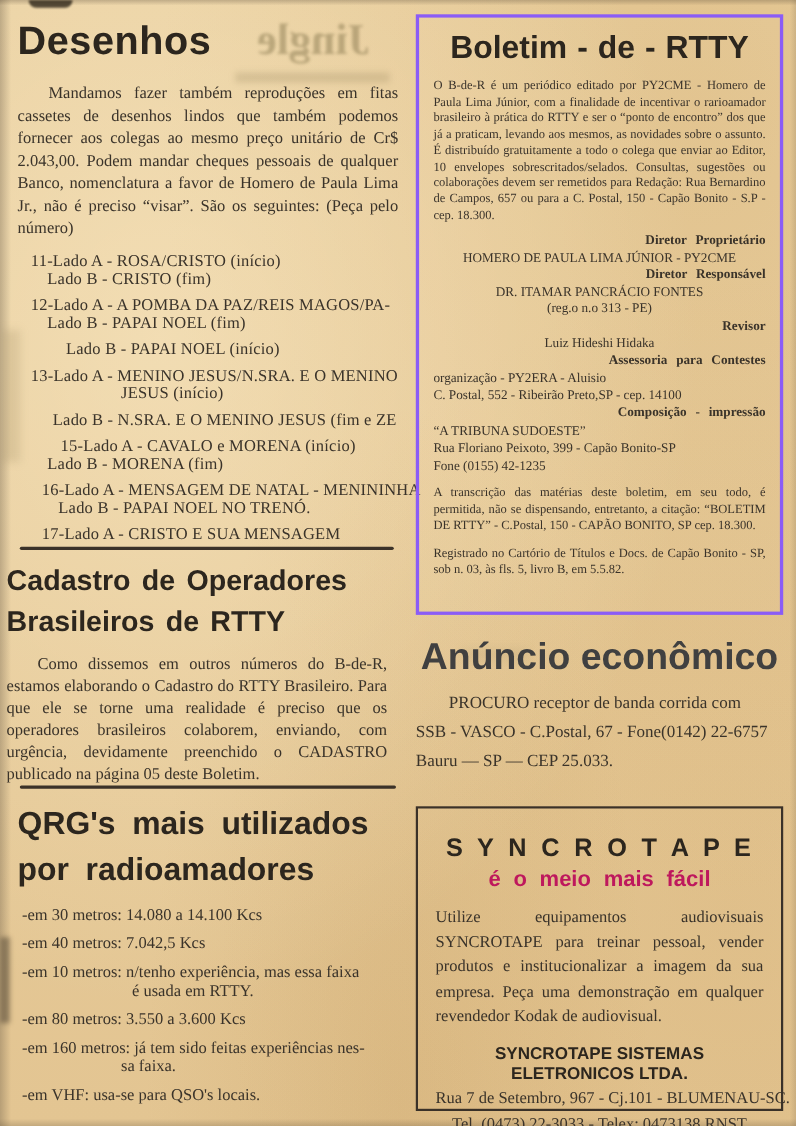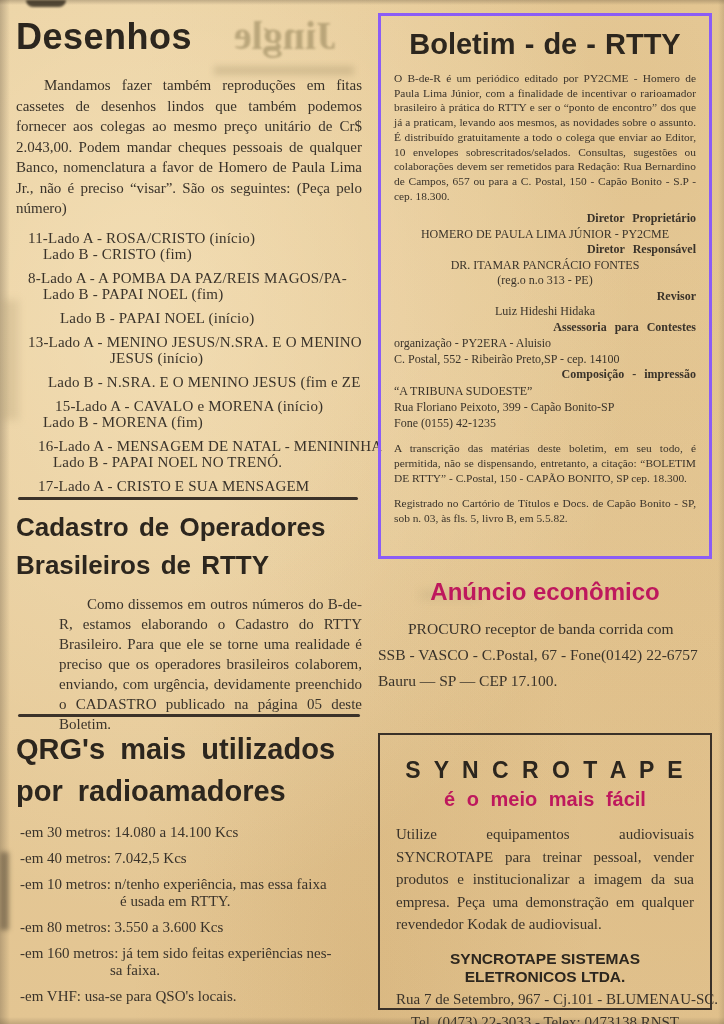--- a/index.html
+++ b/index.html
@@ -43,40 +43,40 @@
   .ind{text-indent:28px;}
   .tape-list{margin-top:11px;}
   .tl{font-size:15px;line-height:16px;margin:0;white-space:nowrap;letter-spacing:.2px;}
   .gap{margin-top:8px;}
   .ml12{margin-left:12px;} .ml22{margin-left:22px;} .ml27{margin-left:27px;font-family:Liberation Serif, serif;}
   .ml32{margin-left:32px;} .ml37{margin-left:37px;} .ml39{margin-left:39px;}
   .ml44{margin-left:44px;} .ml66{margin-left:66px;} .ml94{margin-left:94px;}
   .rule{position:absolute;height:3px;background:#3b3229;border-radius:2px;}
   #rule1{left:18px;top:497px;width:340px;}
   #rule2{left:18px;top:714px;width:342px;}
-  #sec-cadastro{position:absolute;left:16px;top:508px;width:346px;}
+  #sec-cadastro{position:absolute;left:6px;top:508px;width:346px;}
   #sec-cadastro h2{margin:0 0 10px 0;font-size:26px;line-height:38px;color:#2c261e;word-spacing:3px;}
-  #sec-cadastro .body-text{line-height:20px;margin-left:43px;}
+  #sec-cadastro .body-text{line-height:20px;}
   #sec-qrg{position:absolute;left:16px;top:728px;width:348px;}
   #sec-qrg h2{margin:0 0 12px 0;font-size:29px;line-height:42px;color:#2c261e;word-spacing:7px;}
   .ql{font-size:15px;line-height:17px;margin:0;white-space:nowrap;}
   .qgap{margin-top:9px;}
   .qml104{margin-left:104px;} .qml94{margin-left:94px;} .qml4{margin-left:4px;}
   
   #box-boletim{position:absolute;left:378px;top:13px;width:334px;height:546px;
     border:3px solid #8b5cf6;box-sizing:border-box;padding:6px 13px;background:rgba(255,240,200,.06);}
   #box-boletim h2{margin:6px 0 10px 0;text-align:center;font-size:29px;color:#2c261e;word-spacing:1px;}
   .b-body{font-size:11.4px;line-height:14.7px;text-align:justify;margin:0;color:#3a332b;}
   .m-lbl{font-weight:bold;text-align:right;font-size:12px;line-height:15.5px;margin:0;word-spacing:5px;}
   .m-val{text-align:center;font-size:12px;line-height:15.5px;margin:0;}
   .m-top{margin-top:8px;}
   .m-left{text-align:left;font-size:12px;line-height:16px;margin:0;}
   .b-note{font-size:11.4px;line-height:15px;text-align:justify;margin:10px 0 0 0;}
   #sec-anuncio{position:absolute;left:378px;top:578px;width:334px;}
-  #sec-anuncio h2{margin:0 0 10px 0;text-align:center;font-size:24px;color:#be185d;}
+  #sec-anuncio h2{margin:0 0 10px 0;text-align:center;font-size:34px;color:#404040;}
   .a-line{font-size:15.5px;line-height:26px;margin:0;white-space:nowrap;}
   .a1{text-indent:30px;}
   #box-sync{position:absolute;left:378px;top:733px;width:334px;height:277px;
     border:2px solid #3a3128;box-sizing:border-box;padding:14px 16px;}
   .s-title{margin:8px 0 4px 0;text-align:center;font-weight:bold;font-size:23px;
     color:#2c261e;letter-spacing:2px;word-spacing:3px;white-space:nowrap;}
   .s-sub{margin:2px 0 12px 0;text-align:center;font-weight:bold;font-size:20px;
     color:#be185d;word-spacing:6px;}
   .s-body{font-size:15px;line-height:22.5px;text-align:justify;margin:0;}
   .s-company{margin:14px 0 2px 0;text-align:center;font-weight:bold;font-size:15.5px;color:#2c261e;}
@@ -95,21 +95,21 @@
 <div class="smudge1"></div>
 <div class="smudge2"></div>
 <div class="smudge3"></div>
 
 <section id="sec-desenhos">
   <h1 class="sans">Desenhos</h1>
   <p class="body-text ind">Mandamos fazer também reproduções em fitas cassetes de desenhos lindos que também podemos fornecer aos colegas ao  mesmo preço unitário de Cr$ 2.043,00.  Podem mandar cheques pessoais de qualquer Banco, nomenclatura a favor de Homero de Paula Lima Jr., não é preciso “visar”. São os seguintes: (Peça pelo número)</p>
   <div class="tape-list">
     <p class="tl ml12">11-Lado A - ROSA/CRISTO (início)</p>
     <p class="tl ml27">Lado B - CRISTO (fim)</p>
-    <p class="tl ml12 gap">8-Lado A - A POMBA DA PAZ/REIS MAGOS/PA-</p>
+    <p class="tl ml12 gap">12-Lado A - A POMBA DA PAZ/REIS MAGOS/PA-</p>
     <p class="tl ml27">Lado B - PAPAI NOEL (fim)</p>
     <p class="tl ml44 gap">Lado B - PAPAI NOEL (início)</p>
     <p class="tl ml12 gap">13-Lado A - MENINO JESUS/N.SRA. E O MENINO</p>
     <p class="tl ml94">JESUS (início)</p>
     <p class="tl ml32 gap">Lado B - N.SRA. E O MENINO JESUS (fim e ZE</p>
     <p class="tl ml39 gap">15-Lado A - CAVALO e MORENA (início)</p>
     <p class="tl ml27">Lado B - MORENA (fim)</p>
     <p class="tl ml22 gap">16-Lado A - MENSAGEM DE NATAL - MENININHA</p>
     <p class="tl ml37">Lado B - PAPAI NOEL NO TRENÓ.</p>
     <p class="tl ml22 gap">17-Lado A - CRISTO E SUA MENSAGEM</p>
@@ -157,21 +157,21 @@
   <p class="m-left">Rua Floriano Peixoto, 399 - Capão Bonito-SP</p>
   <p class="m-left">Fone (0155) 42-1235</p>
   <p class="b-note">A transcrição das matérias deste boletim, em seu todo, é permitida, não se dispensando, entretanto, a citação: “BOLETIM DE RTTY” - C.Postal, 150 - CAPÃO BONITO, SP cep. 18.300.</p>
   <p class="b-note">Registrado no Cartório de Títulos e Docs. de Capão Bonito - SP, sob n. 03, às fls. 5, livro B, em 5.5.82.</p>
 </section>
 
 <section id="sec-anuncio">
   <h2 class="sans">Anúncio econômico</h2>
   <p class="a-line a1">PROCURO receptor de banda corrida com</p>
   <p class="a-line">SSB - VASCO - C.Postal, 67 - Fone(0142) 22-6757</p>
-  <p class="a-line">Bauru — SP — CEP 17.100.</p>
+  <p class="a-line">Bauru — SP — CEP 25.033.</p>
 </section>
 
 <section id="box-sync">
   <p class="s-title sans">S Y N C R O T A P E</p>
   <p class="s-sub sans">é o meio mais fácil</p>
   <p class="s-body">Utilize equipamentos audiovisuais SYNCROTAPE para treinar pessoal, vender produtos e institucionalizar a imagem da sua empresa. Peça uma demonstração em qualquer revendedor Kodak de audiovisual.</p>
   <p class="s-company sans">SYNCROTAPE SISTEMAS ELETRONICOS LTDA.</p>
   <p class="s-line">Rua 7 de Setembro, 967 - Cj.101 - BLUMENAU-SC.</p>
   <p class="s-line">Tel. (0473) 22-3033 - Telex: 0473138 RNST</p>
 </section>

